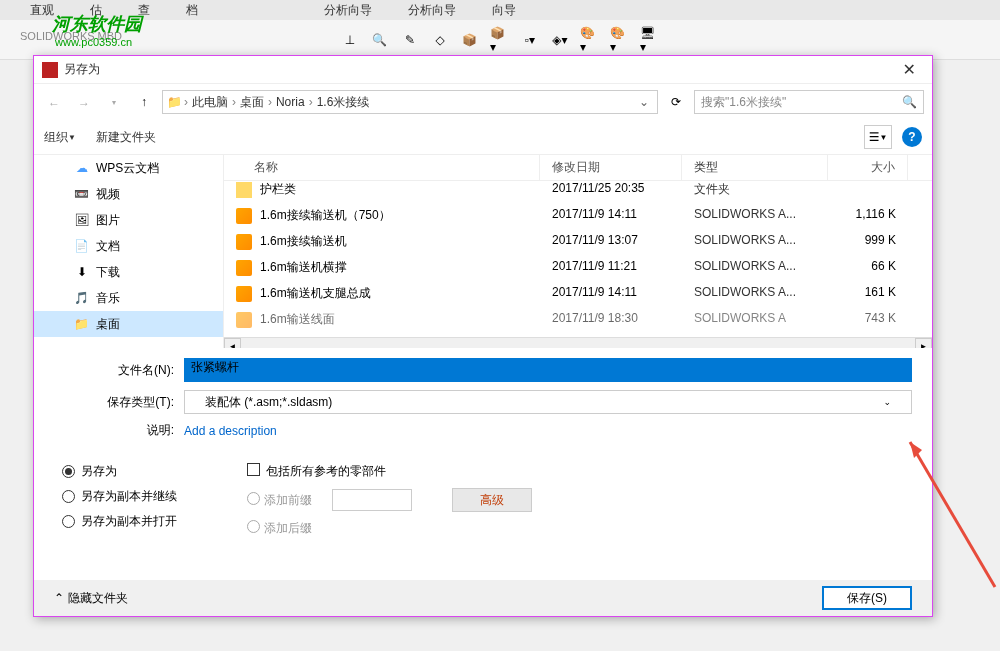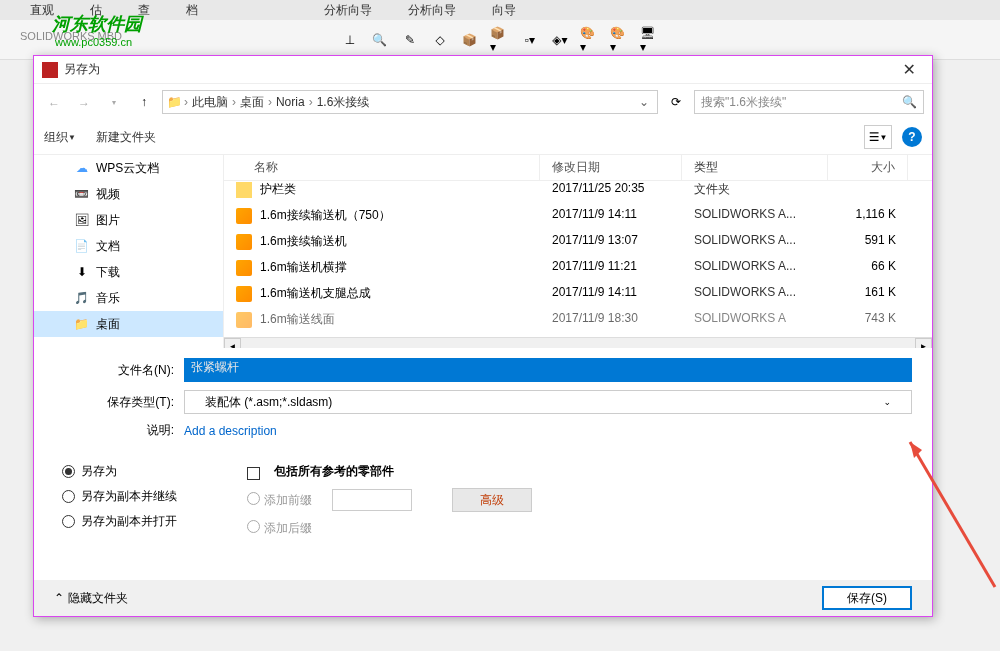--- a/index.html
+++ b/index.html
@@ -62,31 +62,31 @@
     .col-type { width: 146px; color: #333; }
     .col-size { width: 80px; text-align: right; }
     .scrollbar-h { height: 17px; background: #f0f0f0; border-top: 1px solid #ddd; display: flex; align-items: center; }
     .scrollbar-h-track { flex: 1; height: 17px; position: relative; }
     .scrollbar-h-btn { width: 17px; height: 17px; background: #f0f0f0; border: 1px solid #ccc; display: flex; align-items: center; justify-content: center; font-size: 8px; cursor: pointer; }
     
     .form-area { padding: 10px 20px; }
     .form-row { display: flex; align-items: center; margin-bottom: 8px; }
     .form-label { width: 130px; text-align: right; padding-right: 10px; }
     .filename-input { flex: 1; height: 24px; border: 1px solid #0078d4; background: #0078d4; color: white; padding: 0 6px; }
-    .filename-input-text { background: #0078d4; color: #e5e5e5; }
+    .filename-input-text { background: #0078d4; color: #000000; }
     .filetype-select { flex: 1; height: 24px; border: 1px solid #ccc; padding: 0 20px; display: flex; align-items: center; justify-content: space-between; cursor: pointer; }
     .desc-link { color: #0066cc; cursor: pointer; }
     
     .options-area { padding: 6px 28px; display: flex; gap: 40px; }
     .options-left { display: flex; flex-direction: column; gap: 8px; }
     .radio-item { display: flex; align-items: center; gap: 6px; cursor: pointer; }
     .radio-btn { width: 13px; height: 13px; border-radius: 50%; border: 1px solid #333; display: flex; align-items: center; justify-content: center; }
     .radio-btn.checked::after { content: ''; width: 7px; height: 7px; border-radius: 50%; background: #333; }
     .options-right { display: flex; flex-direction: column; gap: 8px; padding-left: 30px; }
-    .checkbox-item { display: flex; align-items: flex-end; gap: 14px; cursor: pointer; font-weight: bold; }
+    .checkbox-item { display: flex; align-items: flex-start; gap: 6px; cursor: pointer; }
     .checkbox-btn { width: 13px; height: 13px; border: 1px solid #333; }
     .sub-options { display: flex; align-items: center; gap: 20px; }
     .sub-radio-item { display: flex; align-items: flex-start; gap: 4px; color: #999; }
     .sub-radio-btn { width: 13px; height: 13px; border-radius: 50%; border: 1px solid #aaa; }
     .text-input-small { width: 80px; height: 22px; border: 1px solid #ccc; }
     .adv-btn { width: 80px; height: 24px; background: #e8e8e8; border: 1px solid #ccc; cursor: pointer; color: #c2410c; margin-left: 20px; }
     
     .dialog-footer { position: absolute; bottom: 0; left: 0; right: 0; height: 36px; display: flex; align-items: center; padding: 0 20px; background: #f0f0f0; }
     .hide-folders { display: flex; align-items: center; gap: 4px; cursor: pointer; }
     .footer-buttons { margin-left: auto; display: flex; gap: 10px; }
@@ -220,21 +220,21 @@
         <div class="list-row">
           <div class="list-cell col-name"><span class="file-icon asm-icon"></span><span>1.6m接续输送机（750）</span></div>
           <div class="list-cell col-date">2017/11/9 14:11</div>
           <div class="list-cell col-type">SOLIDWORKS A...</div>
           <div class="list-cell col-size">1,116 K</div>
         </div>
         <div class="list-row">
           <div class="list-cell col-name"><span class="file-icon asm-icon"></span><span>1.6m接续输送机</span></div>
           <div class="list-cell col-date">2017/11/9 13:07</div>
           <div class="list-cell col-type">SOLIDWORKS A...</div>
-          <div class="list-cell col-size">591 K</div>
+          <div class="list-cell col-size">999 K</div>
         </div>
         <div class="list-row">
           <div class="list-cell col-name"><span class="file-icon asm-icon"></span><span>1.6m输送机横撑</span></div>
           <div class="list-cell col-date">2017/11/9 11:21</div>
           <div class="list-cell col-type">SOLIDWORKS A...</div>
           <div class="list-cell col-size">66 K</div>
         </div>
         <div class="list-row">
           <div class="list-cell col-name"><span class="file-icon asm-icon"></span><span>1.6m输送机支腿总成</span></div>
           <div class="list-cell col-date">2017/11/9 14:11</div>

